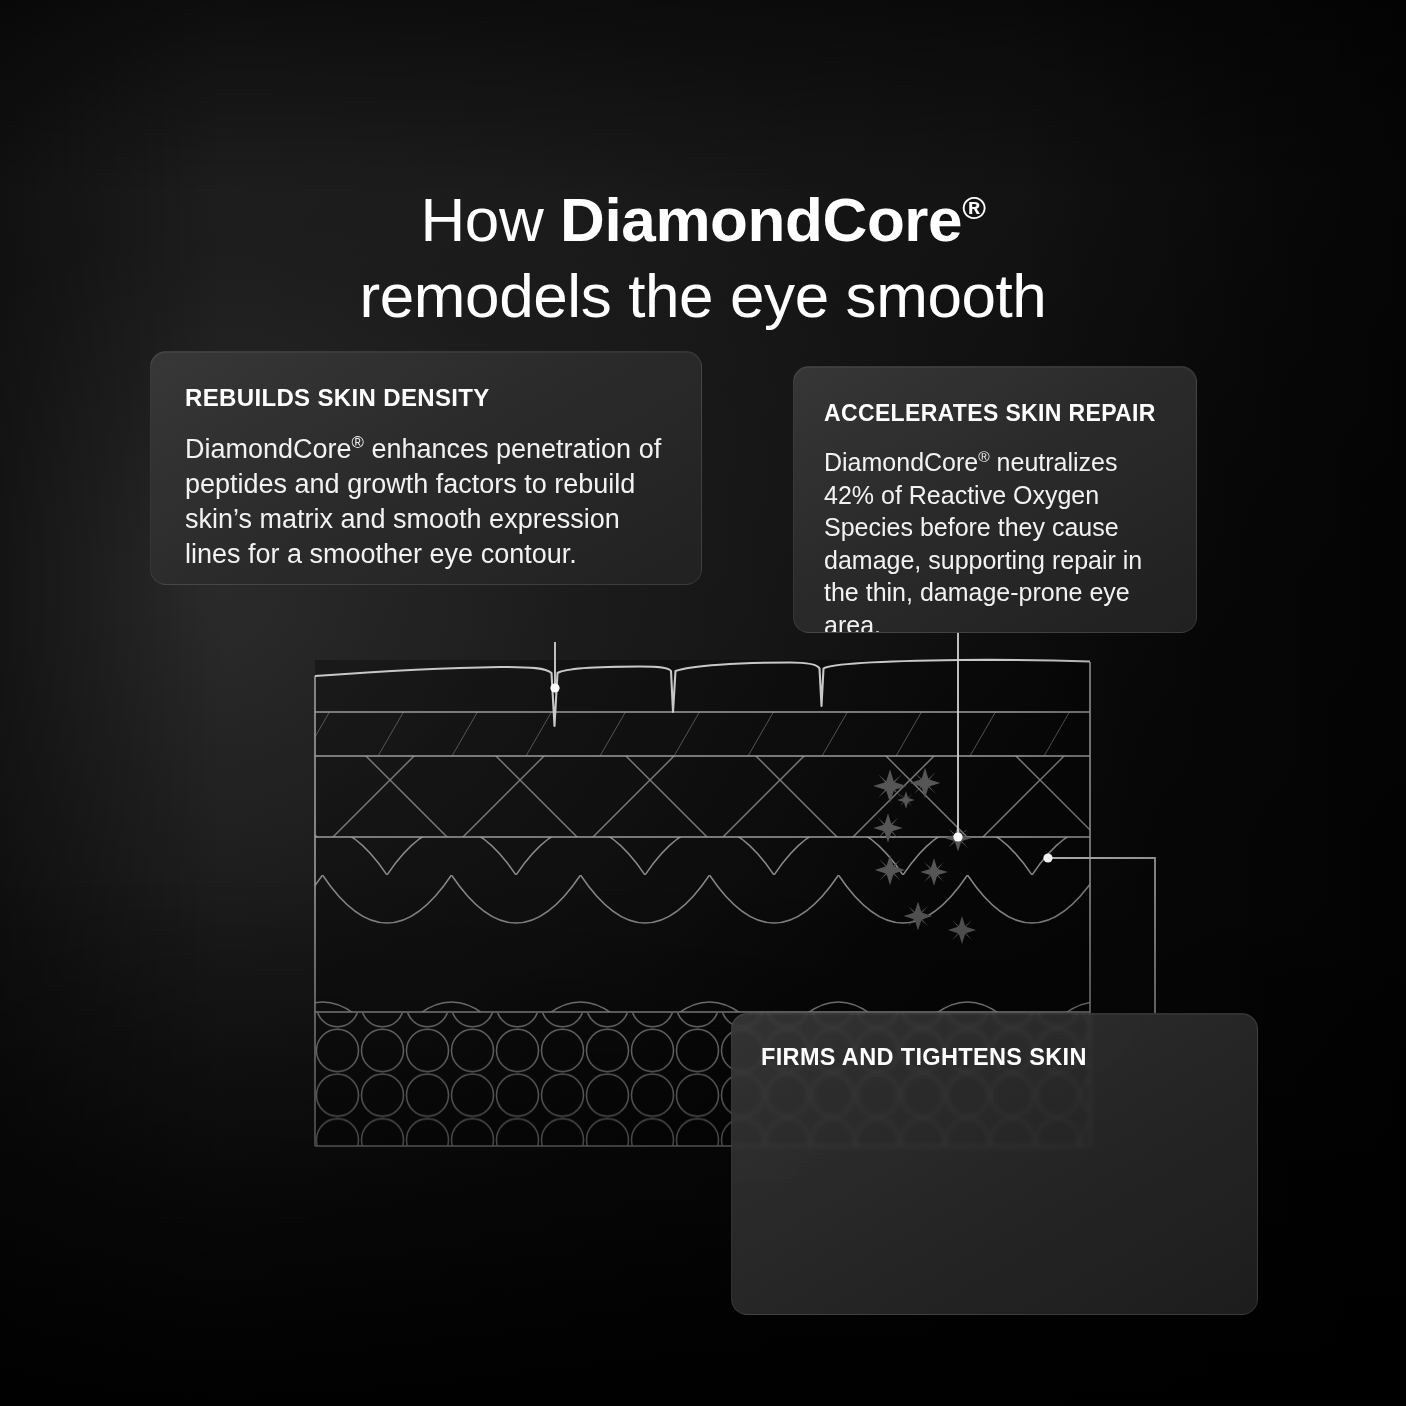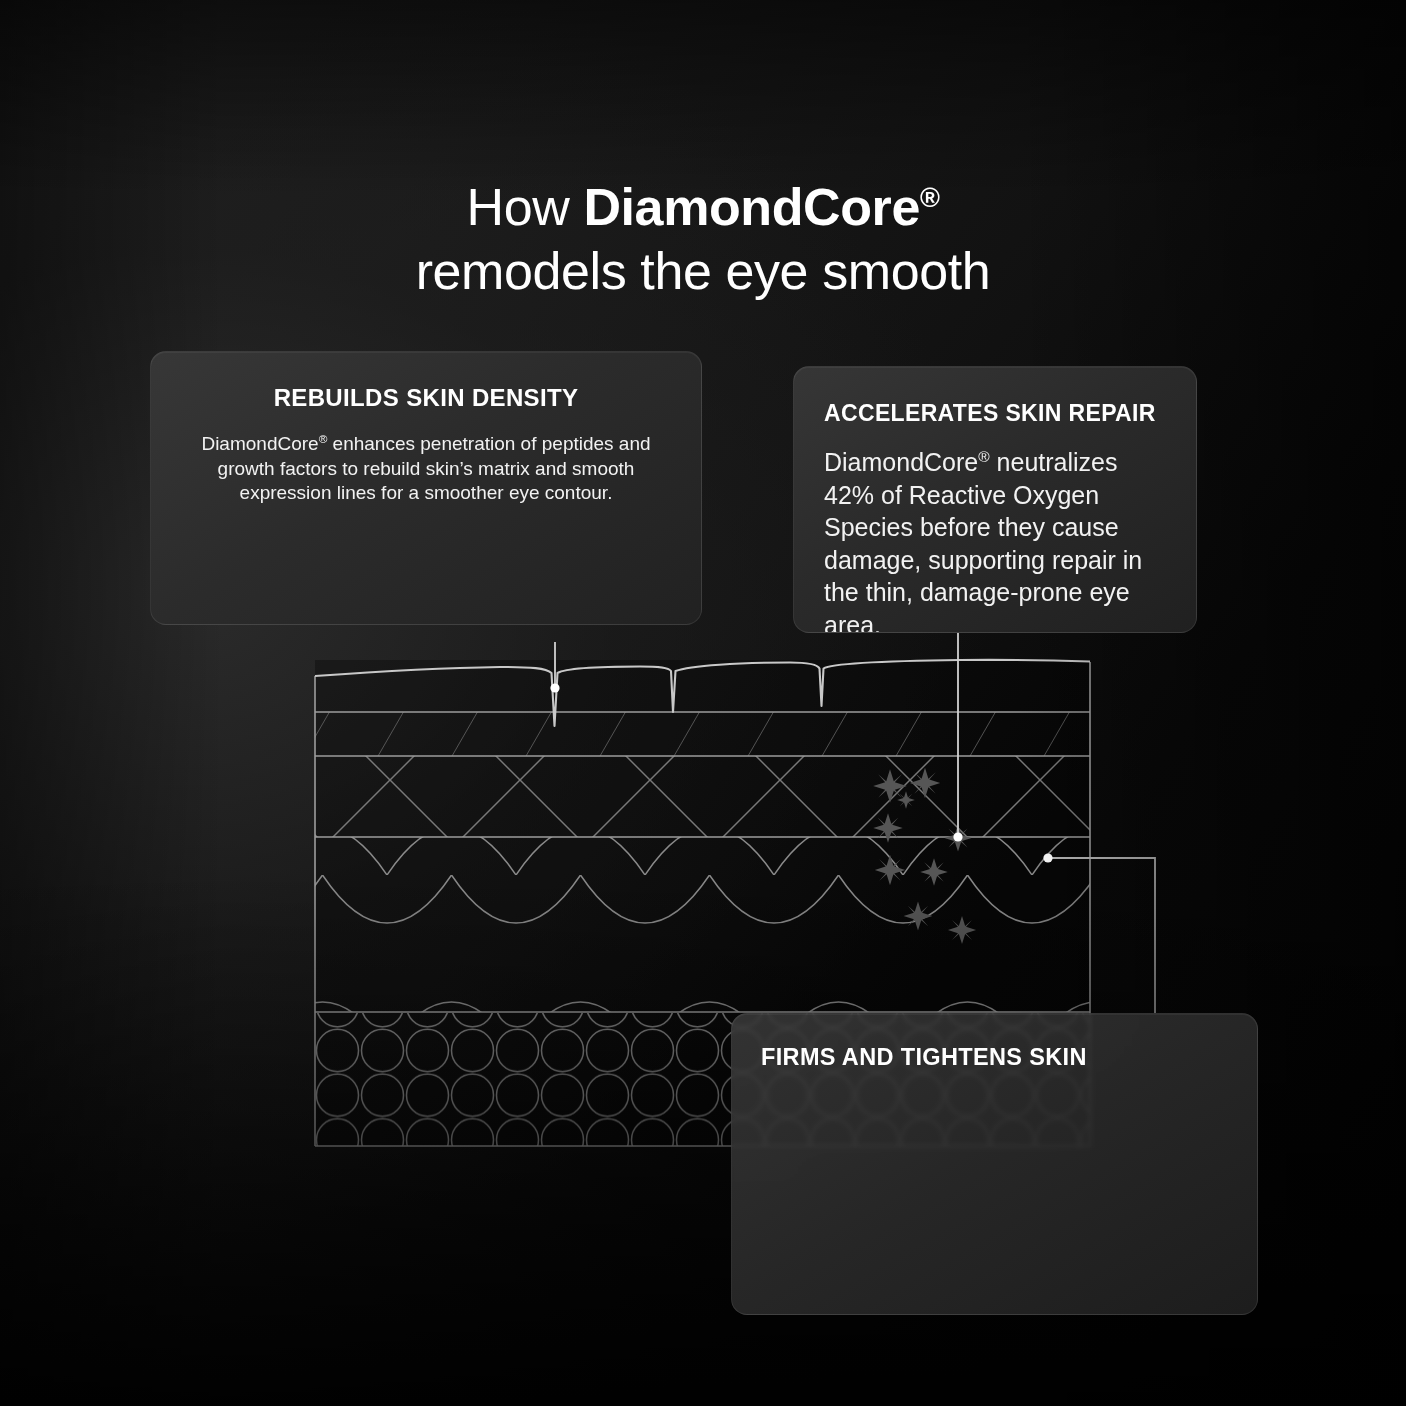--- a/index.html
+++ b/index.html
@@ -38,21 +38,21 @@
   }
 
   
   .title {
     position: absolute;
     left: 0;
     right: 0;
     top: 140px;
     text-align: center;
     color: #ffffff;
-    font-size: 52px;
+    font-size: 62px;
     line-height: 1.24;
     font-weight: 400;
     letter-spacing: -0.4px;
     padding: 0 120px;
     box-sizing: border-box;
   }
   .title .brand { font-weight: 700; }
   .title .reg {
     font-size: 0.52em;
     vertical-align: super;
@@ -85,26 +85,25 @@
     color: #f2f2f2;
     font-weight: 400;
   }
   .card-body .reg, .card-heading .reg {
     font-size: 0.62em;
     vertical-align: super;
     line-height: 0;
   }
 
   #card-rebuilds {
-    left: 150px; top: 351px; width: 552px; height: 274px;
+    left: 150px; top: 351px; width: 552px; height: 234px;
     padding: 32px 34px;
-    text-align: center;
   }
   #card-rebuilds .card-heading { font-size: 24px; margin-bottom: 20px; }
-  #card-rebuilds .card-body { font-size: 19px; line-height: 1.30; }
+  #card-rebuilds .card-body { font-size: 27px; line-height: 1.30; }
 
   #card-accelerates {
     left: 793px; top: 366px; width: 404px; height: 267px;
     padding: 33px 30px;
   }
   #card-accelerates .card-heading { font-size: 23px; margin-bottom: 19px; }
   #card-accelerates .card-body { font-size: 25px; line-height: 1.30; }
 
   #card-firms {
     left: 731px; top: 1013px; width: 527px; height: 302px;

